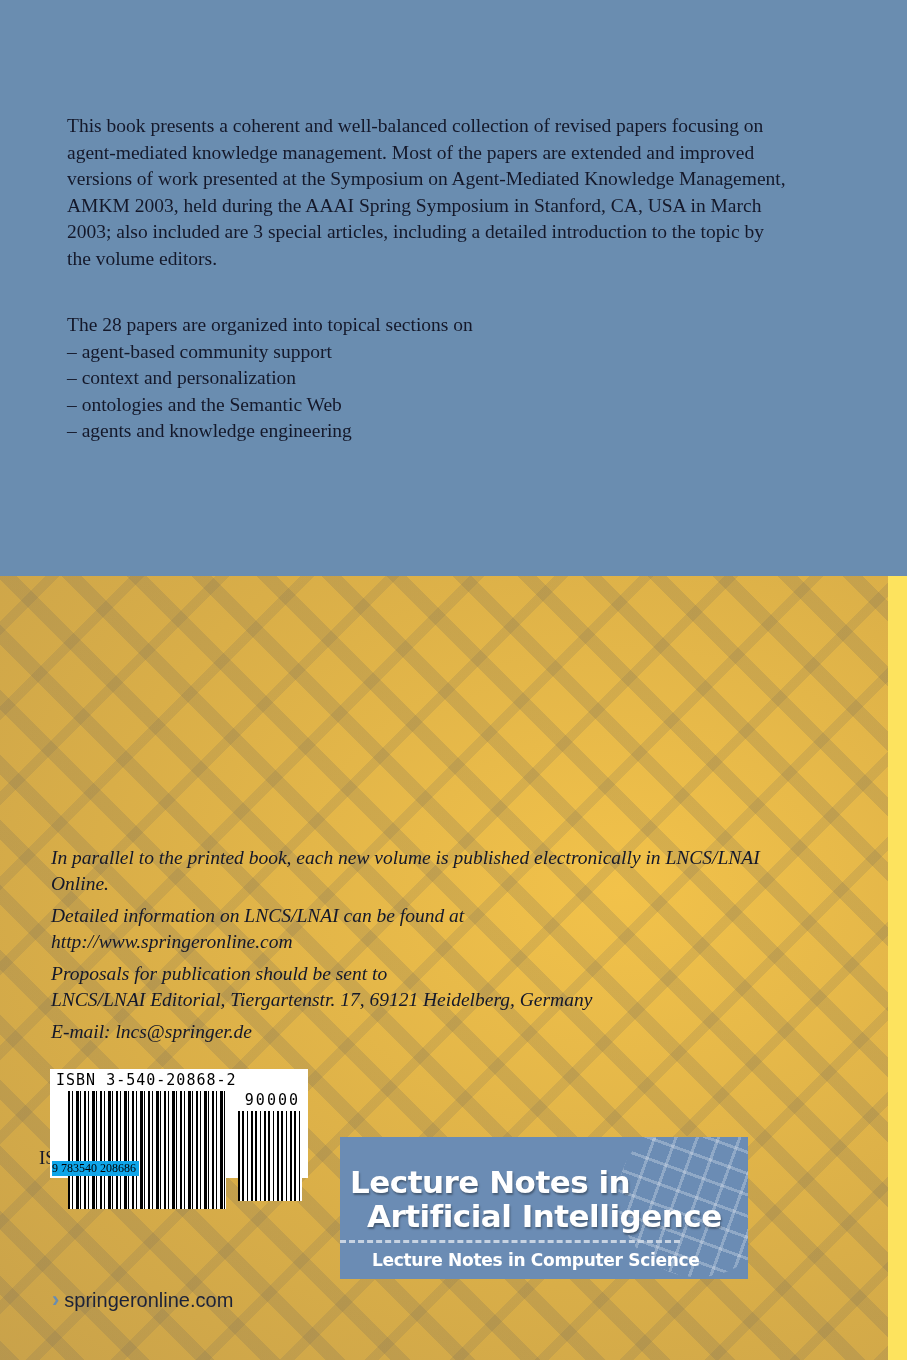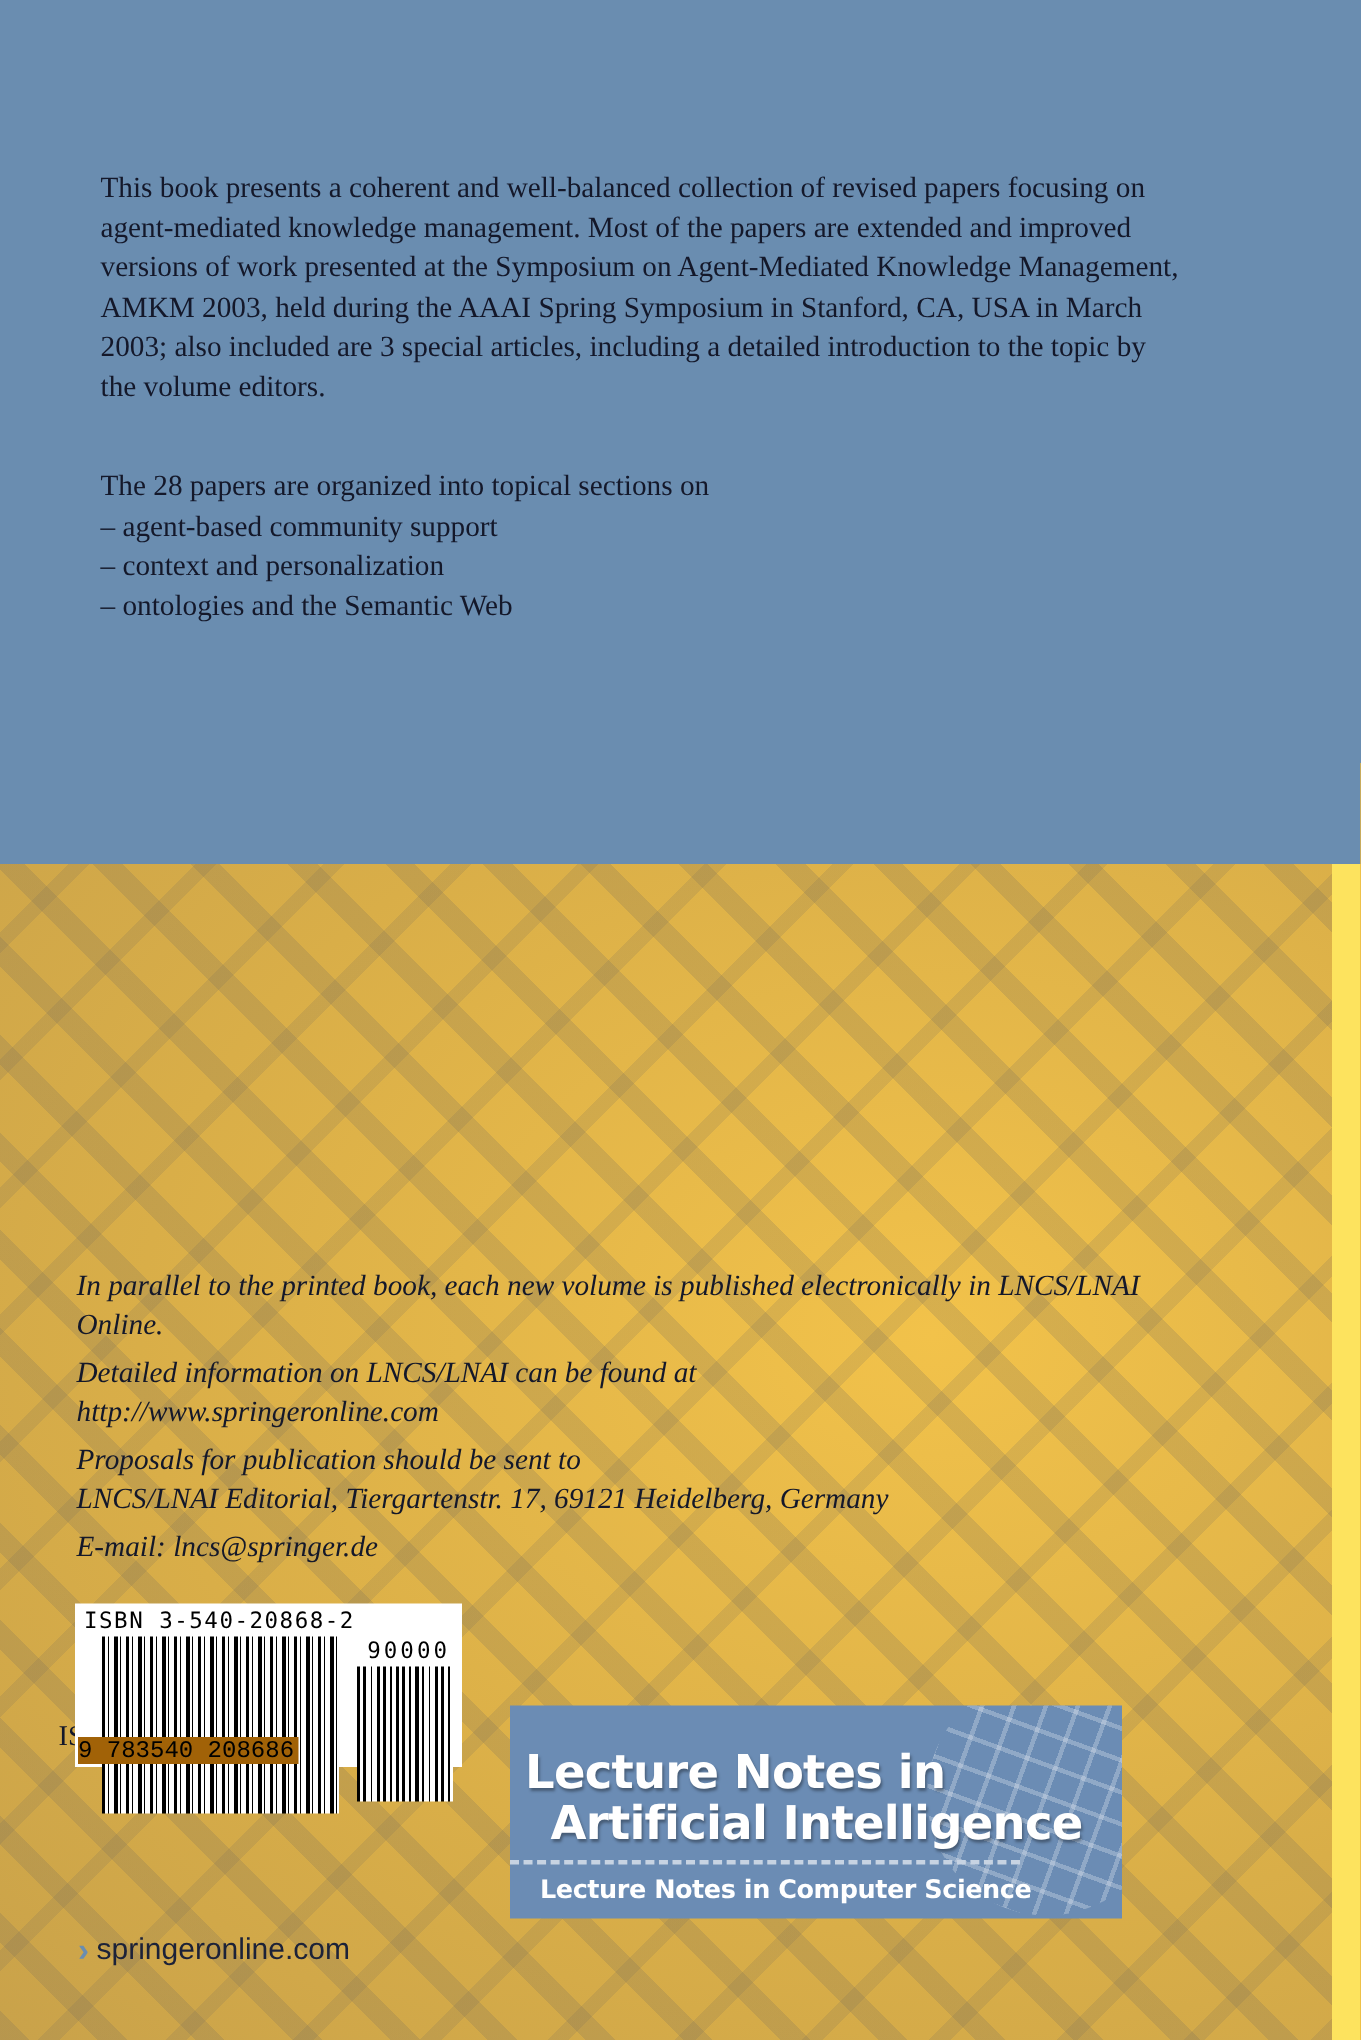--- a/index.html
+++ b/index.html
@@ -15,50 +15,51 @@
     .serif { font-family: "Liberation Serif", "DejaVu Serif", serif; color: #14182a; }
     .desc { position: absolute; left: 67px; top: 113px; width: 720px; font-size: 19.5px; line-height: 26.6px; }
     .topics { position: absolute; left: 67px; top: 312px; width: 520px; font-size: 19.5px; line-height: 26.6px; }
     .topics div { white-space: nowrap; }
     .info { position: absolute; left: 51px; top: 845px; width: 760px; font-size: 19.5px; line-height: 25.5px; }
     .info p { margin: 0 0 7px 0; font-style: italic; }
     .issn { position: absolute; left: 39px; top: 1104px; font-size: 19px; margin-top: 43px; }
     .barcode { position: absolute; left: 50px; top: 1069px; width: 258px; height: 109px; background: #fff; }
     .bc-isbn { position: absolute; left: 6px; top: 2px; font-family: "DejaVu Sans Mono", monospace; font-size: 15px; letter-spacing: 1px; color: #000; }
     .bc-addon { position: absolute; right: 8px; top: 22px; font-family: "DejaVu Sans Mono", monospace; font-size: 15px; letter-spacing: 2px; color: #000; }
-    .bc-digits { position: absolute; left: 2px; bottom: 2px; font-family: Liberation Mono, monospace; font-size: 16px; color: #000; background: #a16207; padding-right: 3px; }
+    .bc-digits { position: absolute; left: 2px; bottom: 2px; font-family: Liberation Serif, serif; font-size: 12px; color: #000; background: #0ea5e9; padding-right: 3px; }
     .bars { position: absolute; left: 18px; top: 22px; width: 158px; height: 118px;
       background: repeating-linear-gradient(90deg, #000 0 2px, #fff 2px 4px, #000 4px 5px, #fff 5px 8px, #000 8px 11px, #fff 11px 12px, #000 12px 13px, #fff 13px 16px); }
     .bars2 { position: absolute; left: 188px; top: 42px; width: 64px; height: 90px;
       background: repeating-linear-gradient(90deg, #000 0 2px, #fff 2px 4px, #000 4px 6px, #fff 6px 9px, #000 9px 10px, #fff 10px 13px); }
     .spring { position: absolute; left: 52px; top: 1287px; font-family: "Liberation Sans", "DejaVu Sans", sans-serif; font-size: 20px; color: #1c2238; display: flex; align-items: center; gap: 5px; }
     .spring .chev { color: #6a8db0; font-size: 22px; font-weight: bold; }
     .series { position: absolute; left: 340px; top: 1137px; width: 408px; height: 142px; background: #6b8cb4; overflow: hidden; }
     .globe { position: absolute; right: -30px; top: -20px; width: 160px; height: 160px; border-radius: 50%;
       background: repeating-linear-gradient(20deg, rgba(255,255,255,0.25) 0 3px, transparent 3px 20px),
                   repeating-linear-gradient(110deg, rgba(255,255,255,0.25) 0 3px, transparent 3px 20px); }
     .s-title { position: absolute; left: 10px; top: 28px; font-family: "DejaVu Sans", sans-serif; font-weight: bold; color: #fff; font-size: 31px; line-height: 34px; letter-spacing: -0.5px; text-shadow: 1px 2px 2px rgba(0,0,0,0.35); }
     .s-title .l2 { padding-left: 17px; }
     .s-dash { position: absolute; left: 0; top: 103px; width: 340px; border-top: 3px dashed #c7d3e2; }
-    .s-sub { position: absolute; left: 20px; top: 113px; font-family: "DejaVu Sans", sans-serif; font-weight: bold; color: #fff; font-size: 17px; letter-spacing: -0.3px; }
+    .s-sub { position: absolute; left: 32px; top: 113px; font-family: "DejaVu Sans", sans-serif; font-weight: bold; color: #fff; font-size: 17px; letter-spacing: -0.3px; }
   </style>
 </head>
 <body>
 
 <div class="top"></div>
 <div class="bottom"></div>
 <div class="edge"></div>
 
 <div class="desc serif">This book presents a coherent and well-balanced collection of revised papers focusing on agent-mediated knowledge management. Most of the papers are extended and improved versions of work  presented  at the Symposium on Agent-Mediated Knowledge Management, AMKM 2003, held during the AAAI Spring Symposium in Stanford, CA, USA in March 2003; also included are 3 special articles, including a detailed introduction to the topic by the volume editors.</div>
 
 <div class="topics serif">
   <div>The 28 papers are organized into topical sections on</div>
   <div>– agent-based community support</div>
   <div>– context and personalization</div>
   <div>– ontologies and the Semantic Web</div>
+  <div>– agents and knowledge engineering</div>
 </div>
 
 <div class="info serif">
   <p>In parallel to the printed book, each new volume is published electronically in LNCS/LNAI Online.</p>
   <p>
     <span>Detailed information on LNCS/LNAI can be found at</span><br>
     <span>http://www.springeronline.com</span>
   </p>
   <p>
     <span>Proposals for publication should be sent to</span><br>

